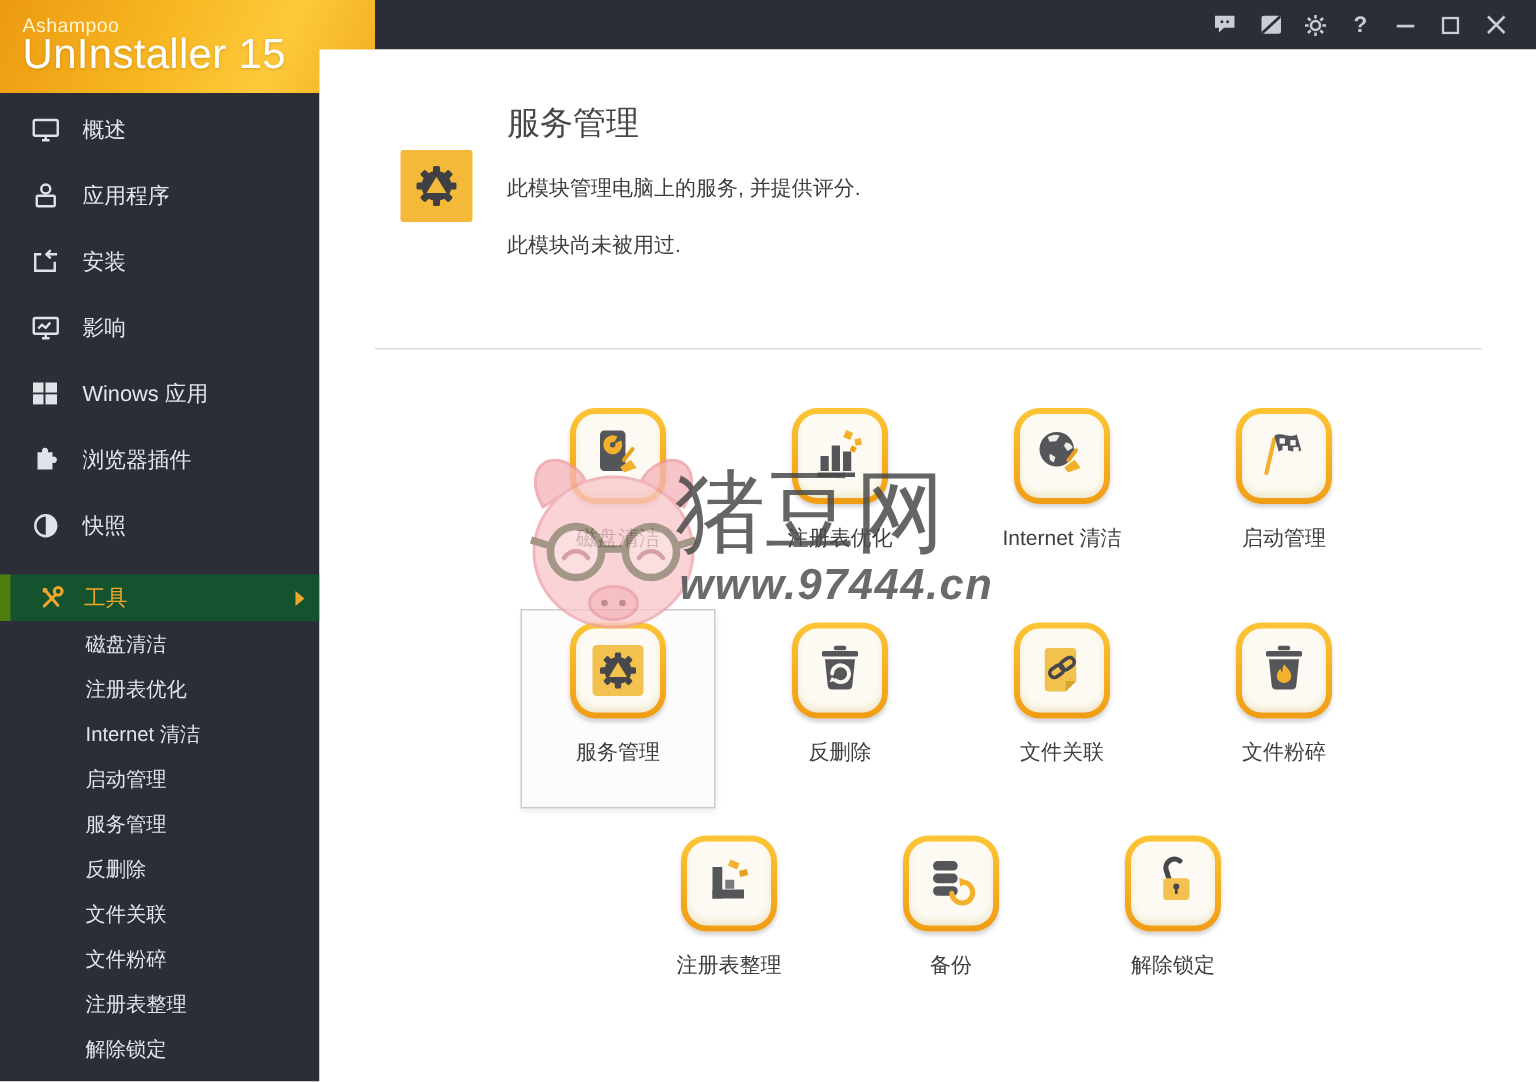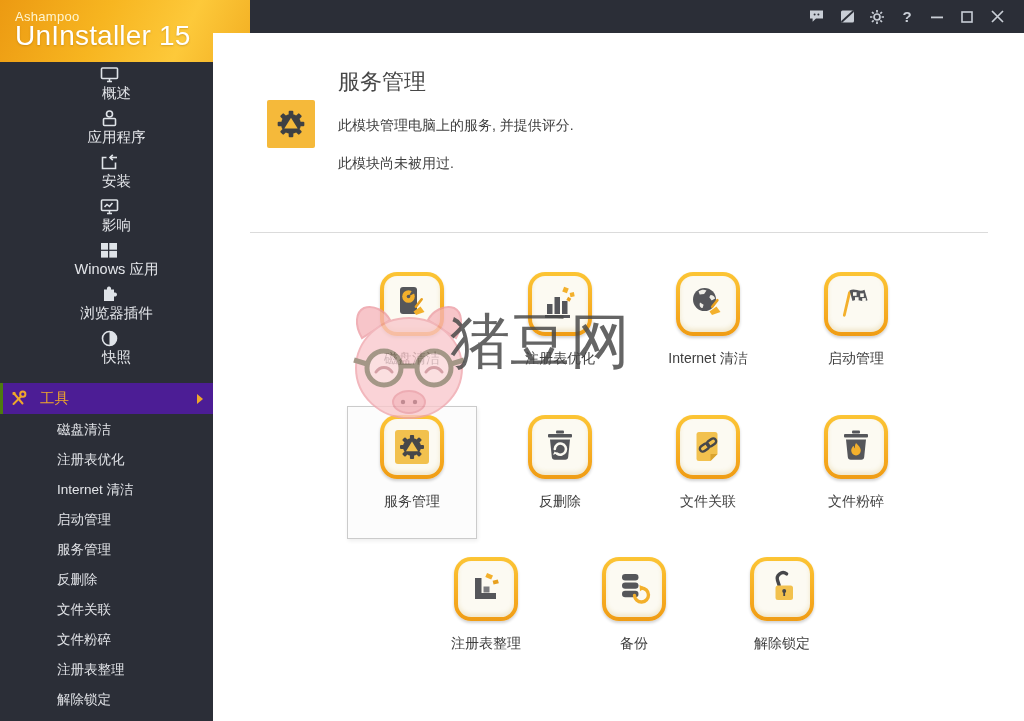--- a/index.html
+++ b/index.html
@@ -20,26 +20,26 @@
     background:linear-gradient(115deg,#ec9a12 0%,#f7b520 40%,#fdc93a 72%,#f2ae22 100%); 
     padding:9px 0 0 15px; }
   #logo .brand { font-size:13px; color:rgba(255,252,225,.92); letter-spacing:.3px; }
   #logo .product { font-size:28px; color:#ffffff; line-height:28px; margin-top:-2px;
     text-shadow:0 1px 2px rgba(140,90,0,.35); letter-spacing:.2px; }
 
   
   #sidebar { position:absolute; left:0; top:62px; width:213px; height:659px;
     background:#2b2e37; padding-top:2px; }
   .nav-item { height:44px; display:flex; align-items:center; padding-left:20px;
-    color:#e4e6ea; font-size:14.5px; cursor:pointer;flex-direction:column; }
+    color:#e4e6ea; font-size:14.5px; cursor:pointer; }
   .nav-item .nicon { width:20px; height:19px; margin-right:15px; display:flex;
     align-items:center; justify-content:center; flex:0 0 20px; }
-  .nav-tools { height:31px; margin-top:11px; background:#4c1d95; display:flex;
-    align-items:center; padding-left:8px; color:#efa72b; font-size:14.5px;
-    position:relative; border-left:3px solid #4d7c0f; cursor:pointer; }
+  .nav-tools { height:31px; margin-top:11px; background:#14532d; display:flex;
+    align-items:center; padding-left:20px; color:#efa72b; font-size:14.5px;
+    position:relative; border-left:7px solid #4d7c0f; cursor:pointer; }
   .nav-tools .nicon { width:20px; height:19px; margin-right:12px; display:flex;
     align-items:center; justify-content:center; flex:0 0 20px; margin-left:-3px; }
   .sub-arrow { position:absolute; right:10px; top:50%; margin-top:-5px;
     width:0; height:0; border-left:6px solid #efa72b; border-top:5px solid transparent;
     border-bottom:5px solid transparent; }
   .sub-item { height:30px; display:flex; align-items:center; padding-left:57px;
     color:#e2e4e8; font-size:13.5px; cursor:pointer; }
   #submenu { padding-top:1px; }
 
   
@@ -433,15 +433,16 @@
           <path d="M19 60L6 56M103 60l13-4" fill="none"></path>
         </g>
         <path d="M28 68c4-6 12-6 16 0" stroke="#c9858d" stroke-width="3" fill="none" stroke-linecap="round"></path>
         <path d="M78 68c4-6 12-6 16 0" stroke="#c9858d" stroke-width="3" fill="none" stroke-linecap="round"></path>
         <ellipse cx="61" cy="98" rx="16" ry="11" fill="#f3adb4" stroke="#e8959e" stroke-width="2"></ellipse>
         <circle cx="55" cy="98" r="2.2" fill="#b06a72"></circle>
         <circle cx="67" cy="98" r="2.2" fill="#b06a72"></circle>
       </g>
     </svg>
     <div id="wm-name">猪豆网</div>
+    <div id="wm-url">www.97444.cn</div>
   </div>
 
 </div>
 
 </body></html>

